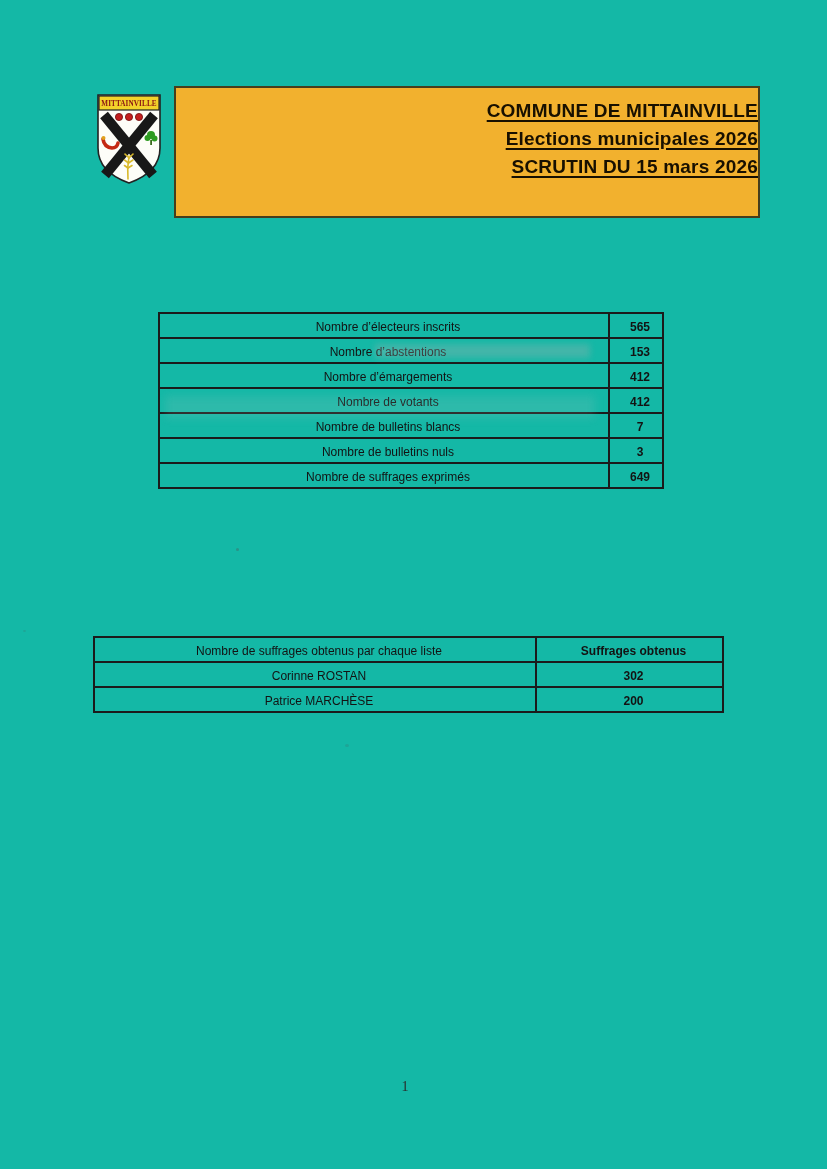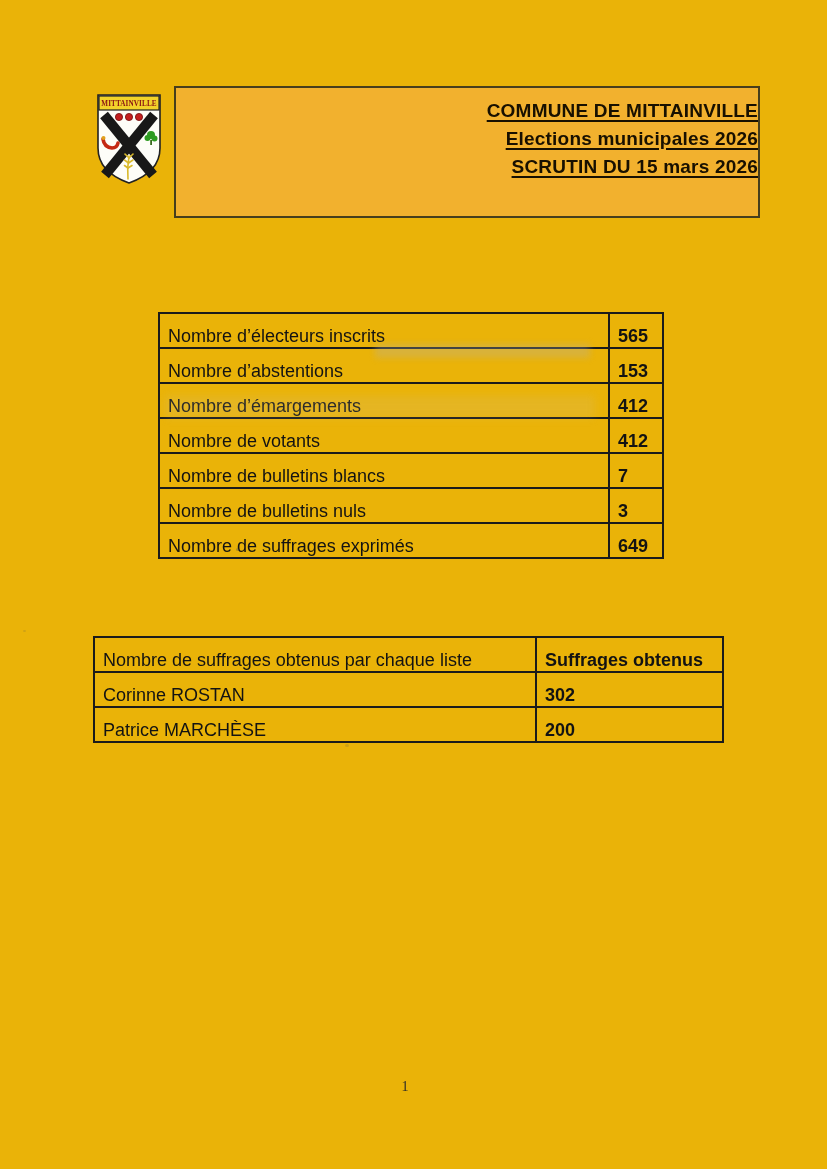--- a/index.html
+++ b/index.html
@@ -2,21 +2,21 @@
 <html><head>
 <meta charset="utf-8">
 <style>
   * { margin: 0; padding: 0; box-sizing: border-box; }
   html, body { background: #e9e9e9; }
   .page {
     position: relative;
     width: 827px;
     height: 1169px;
     margin: 0 auto;
-    background: #eab308;
+    background: #14b8a6;
     font-family: "Liberation Sans", sans-serif;
     color: #131313;
     overflow: hidden;
   }
 
   
   .crest {
     position: absolute;
     left: 95px;
     top: 92px;
@@ -47,27 +47,27 @@
   .header-box .line.u {
     text-decoration: underline;
     text-decoration-thickness: 2px;
     text-underline-offset: 3px;
   }
 
   
   table { border-collapse: collapse; table-layout: fixed; }
   td, th {
     border: 2px solid #1b1b1b;
-    font-size: 18px;
-    padding: 12px 0 0 8px;
+    font-size: 12px;
+    padding: 2px 0 0 8px;
     height: 25px;
     vertical-align: middle;
     white-space: nowrap;
     overflow: hidden;
-    text-align: left;
+    text-align: center;
   }
   .stats-table {
     position: absolute;
     left: 158px;
     top: 312px;
     width: 504px;
   }
   .stats-table .lbl { width: 450px; font-weight: normal; }
   .stats-table .val { width: 54px; font-weight: bold; }
 

